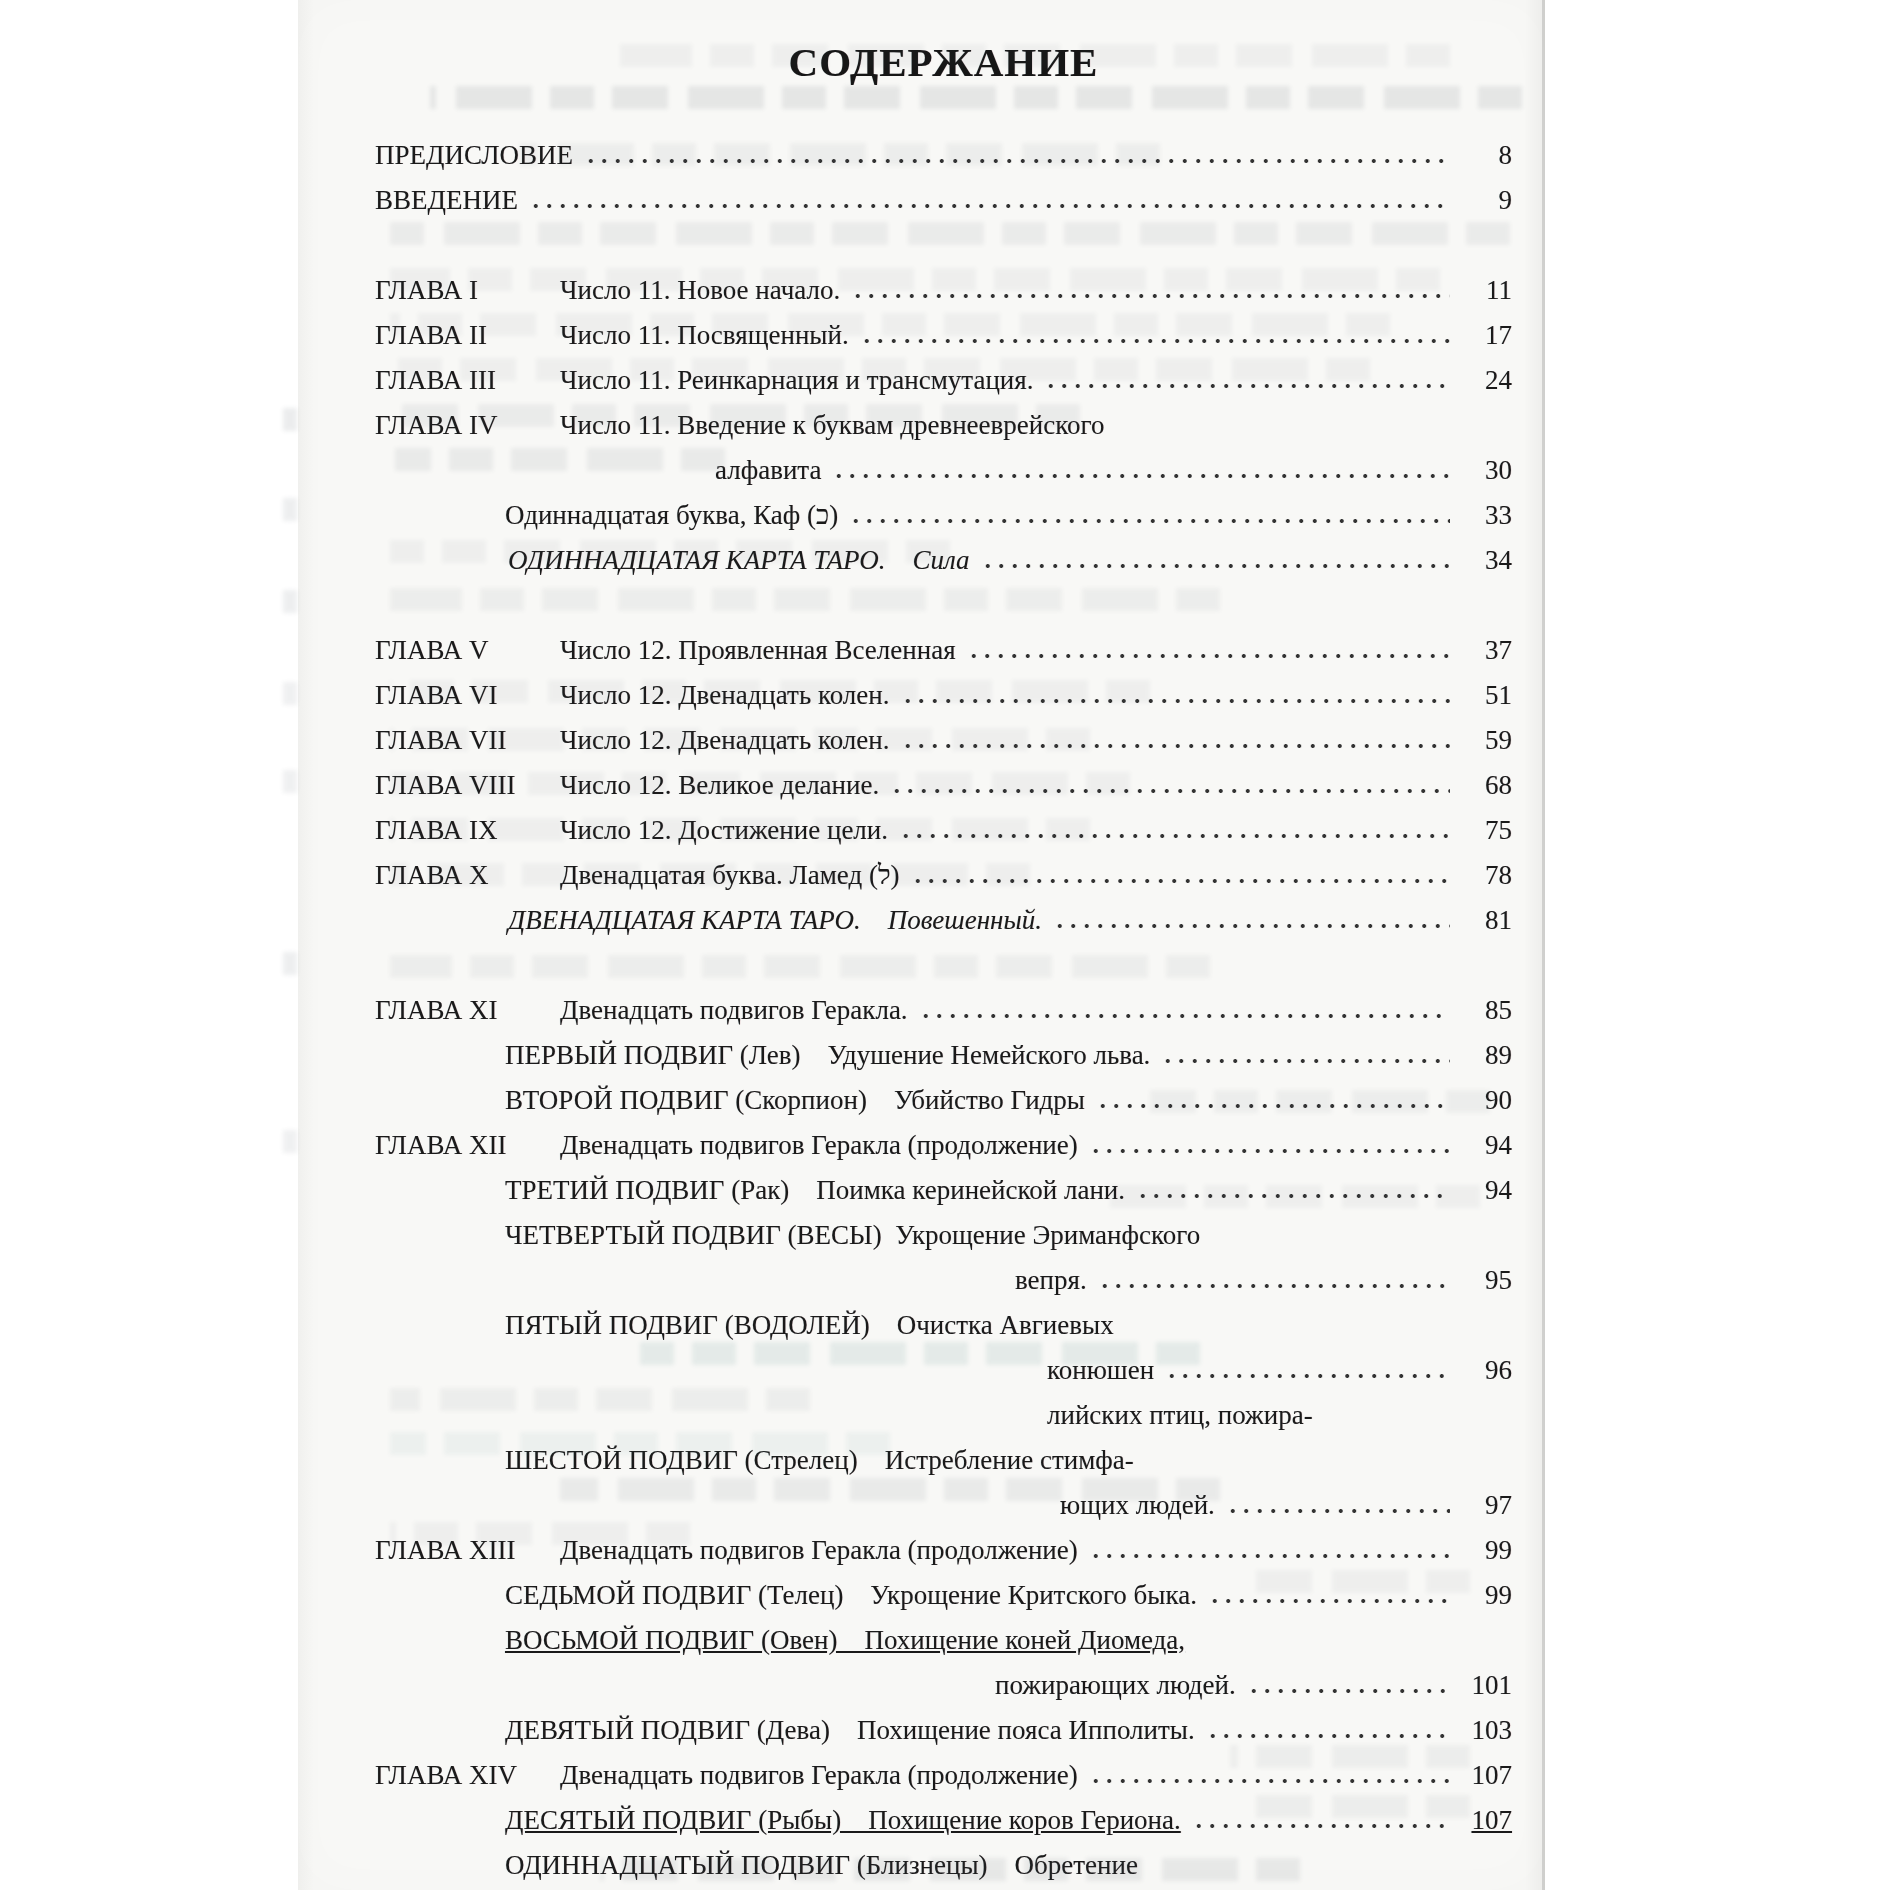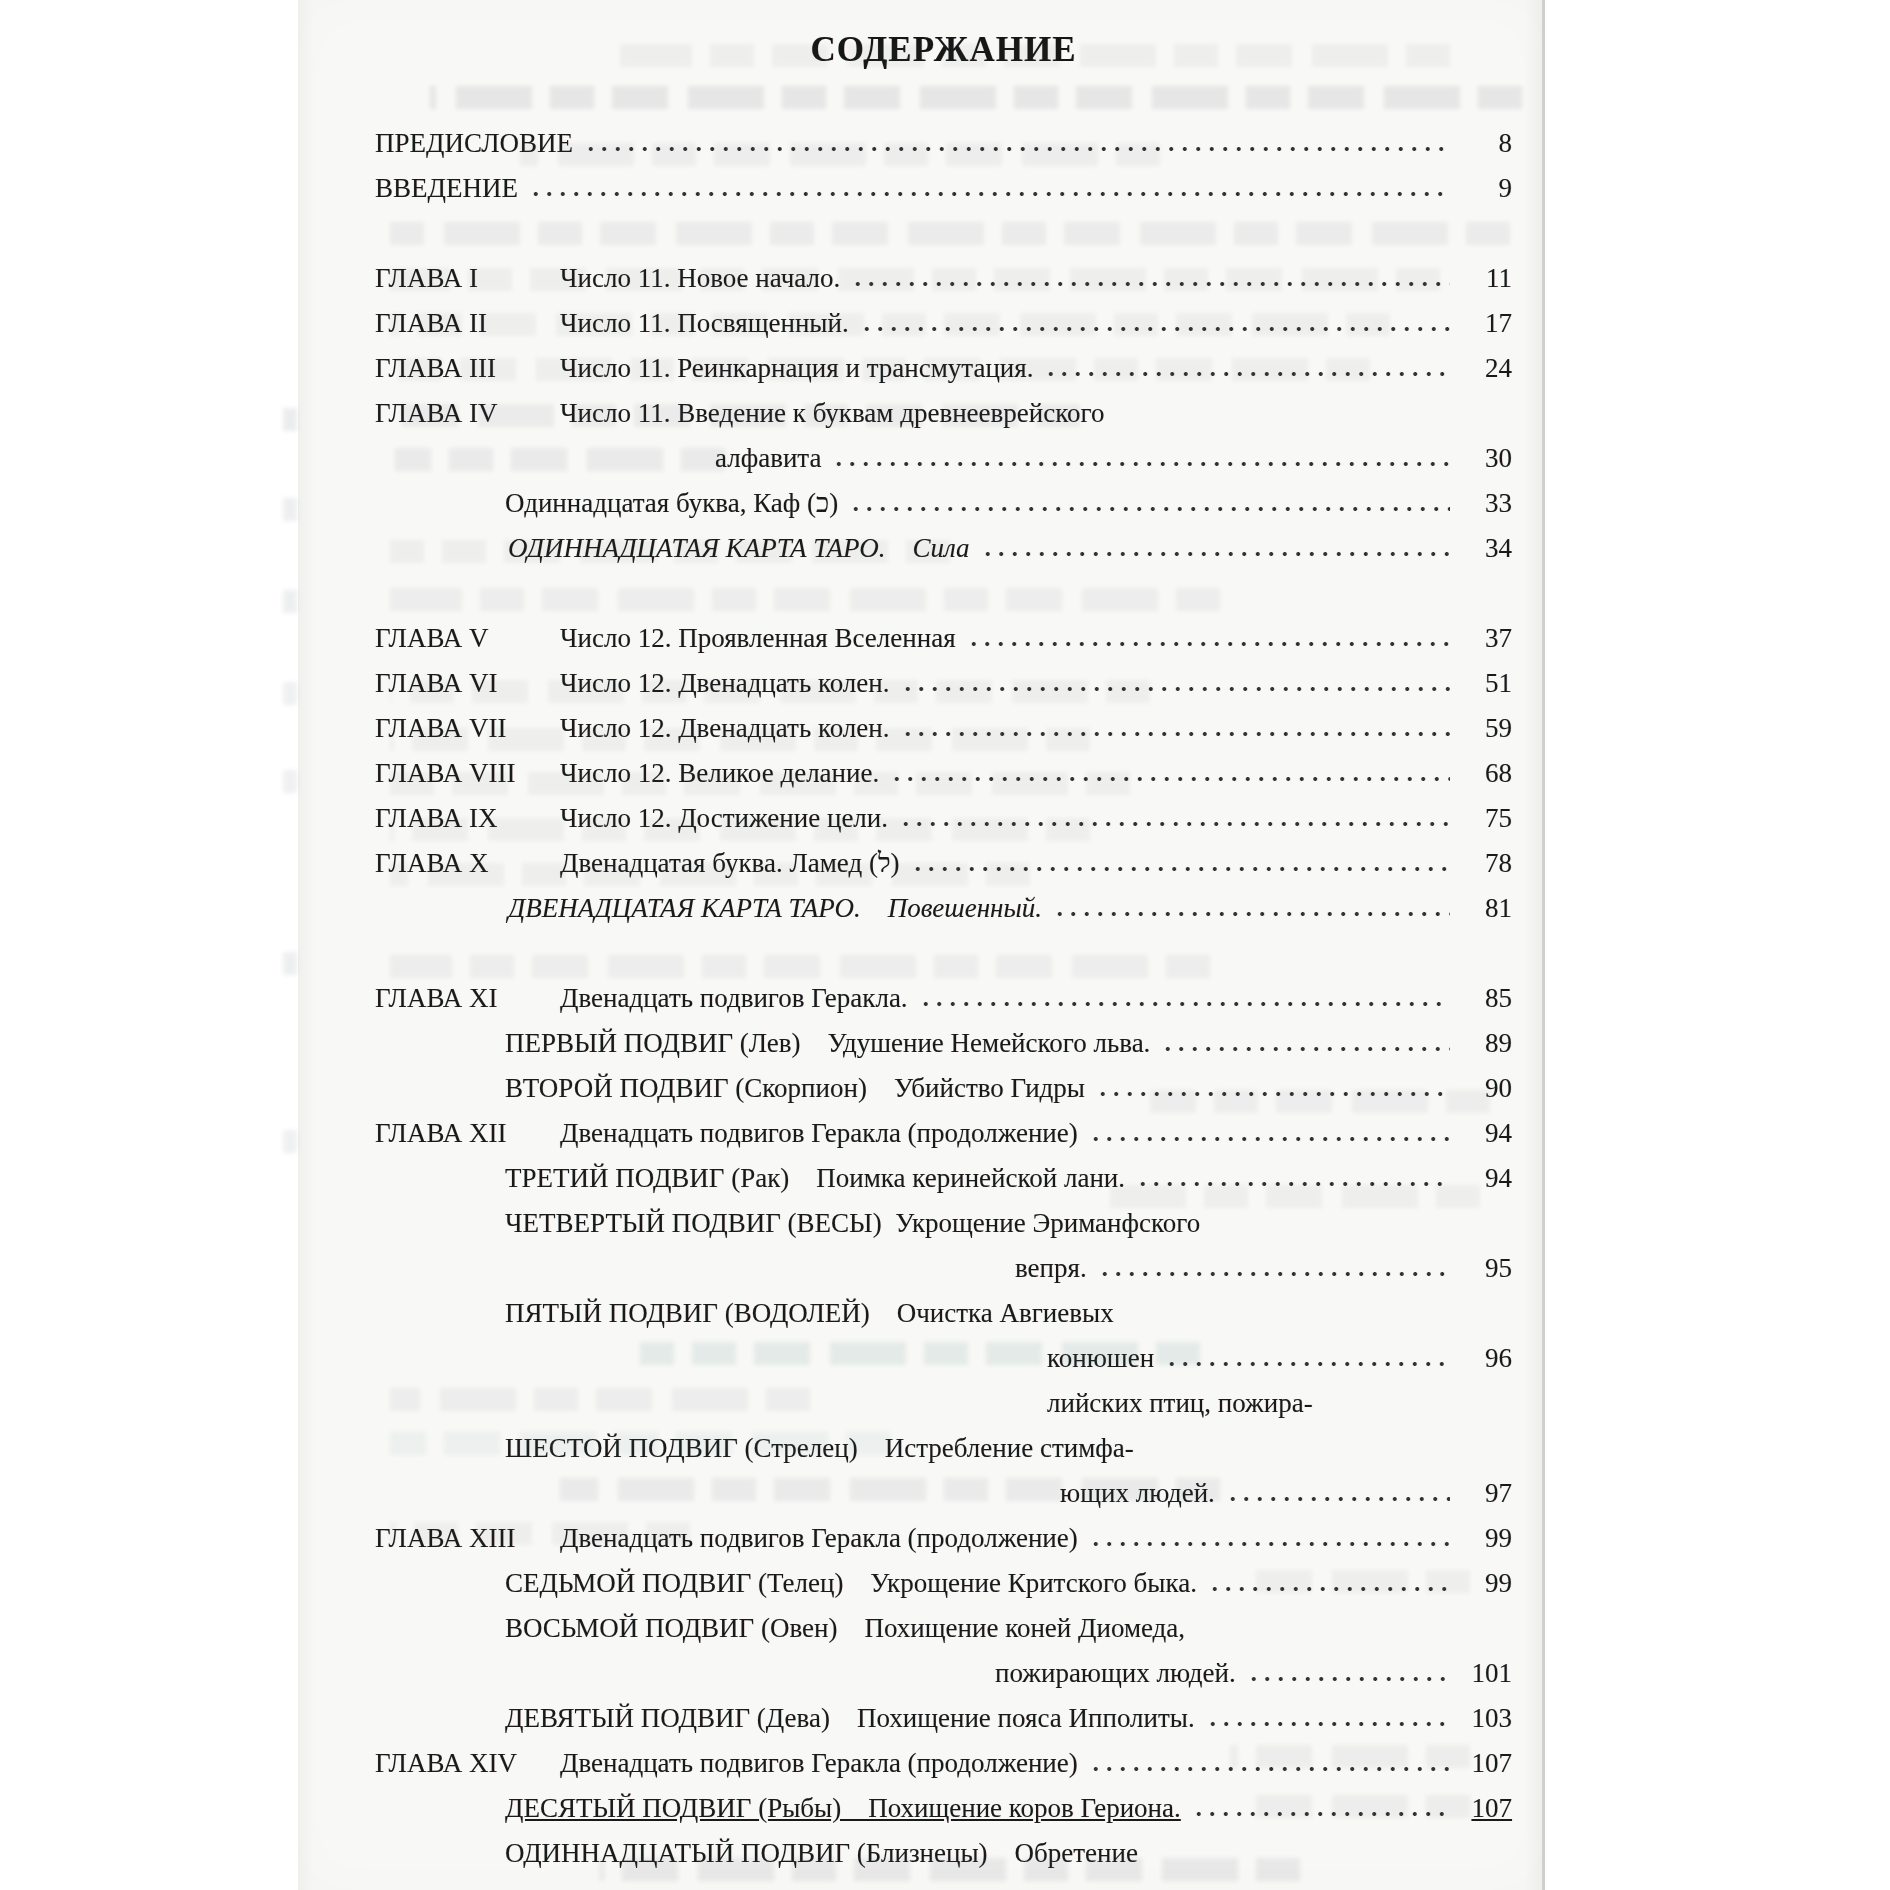--- a/index.html
+++ b/index.html
@@ -25,23 +25,24 @@
       currentColor 0 44px, transparent 44px 62px,
       currentColor 62px 138px, transparent 138px 158px,
       currentColor 158px 214px, transparent 214px 232px);
   }
   
   .content{
     position:relative;box-sizing:border-box;width:100%;height:100%;
     padding:26px 33px 0 77px;
   }
   .toc-title{
-    text-align:center;font-weight:bold;font-size:35px;line-height:48px;
+    text-align:center;font-weight:bold;font-size:41px;line-height:48px;
     letter-spacing:1px;margin-bottom:54px;color:#161616;
     text-shadow:0.5px 0 0 rgba(140,30,50,0.18), -0.5px 0 0 rgba(0,110,120,0.15);
+    margin-top:12px;
   }
   .toc{font-size:27px;}
   .row{
     display:flex;align-items:baseline;height:45px;
     white-space:pre;
     text-shadow:0.45px 0 0 rgba(140,30,50,0.16), -0.45px 0 0 rgba(0,110,120,0.13);
   }
   .row.gap{margin-top:45px;}
   .chap{flex:0 0 185px;}
   .txt{flex:0 1 auto;}
@@ -85,21 +86,21 @@
         <div class="row" style="padding-left: 130px;"><span class="txt">ТРЕТИЙ ПОДВИГ (Рак) Поимка керинейской лани.</span><span class="leader"></span><span class="pg">94</span></div>
         <div class="row" style="padding-left: 130px;"><span class="txt">ЧЕТВЕРТЫЙ ПОДВИГ (ВЕСЫ) Укрощение Эриманфского</span></div>
         <div class="row" style="padding-left: 640px;"><span class="txt">вепря.</span><span class="leader"></span><span class="pg">95</span></div>
         <div class="row" style="padding-left: 130px;"><span class="txt">ПЯТЫЙ ПОДВИГ (ВОДОЛЕЙ) Очистка Авгиевых</span></div>
         <div class="row" style="padding-left: 672px;"><span class="txt">конюшен</span><span class="leader"></span><span class="pg">96</span></div>
         <div class="row" style="padding-left: 672px;"><span class="txt">лийских птиц, пожира-</span></div>
         <div class="row" style="padding-left: 130px;"><span class="txt">ШЕСТОЙ ПОДВИГ (Стрелец) Истребление стимфа-</span></div>
         <div class="row" style="padding-left: 685px;"><span class="txt">ющих людей.</span><span class="leader"></span><span class="pg">97</span></div>
         <div class="row"><span class="chap">ГЛАВА XIII</span><span class="txt">Двенадцать подвигов Геракла (продолжение)</span><span class="leader"></span><span class="pg">99</span></div>
         <div class="row" style="padding-left: 130px;"><span class="txt">СЕДЬМОЙ ПОДВИГ (Телец) Укрощение Критского быка.</span><span class="leader"></span><span class="pg">99</span></div>
-        <div class="row" style="padding-left: 130px;"><span class="txt">ВОСЬМОЙ ПОДВИГ (Овен) Похищение коней Диомеда,</span></div>
+        <div class="row" style="padding-left: 130px; text-decoration: underline;"><span class="txt">ВОСЬМОЙ ПОДВИГ (Овен) Похищение коней Диомеда,</span></div>
         <div class="row" style="padding-left: 620px;"><span class="txt">пожирающих людей.</span><span class="leader"></span><span class="pg">101</span></div>
         <div class="row" style="padding-left: 130px;"><span class="txt">ДЕВЯТЫЙ ПОДВИГ (Дева) Похищение пояса Ипполиты.</span><span class="leader"></span><span class="pg">103</span></div>
         <div class="row"><span class="chap">ГЛАВА XIV</span><span class="txt">Двенадцать подвигов Геракла (продолжение)</span><span class="leader"></span><span class="pg">107</span></div>
         <div class="row" style="padding-left: 130px; text-decoration: underline;"><span class="txt">ДЕСЯТЫЙ ПОДВИГ (Рыбы) Похищение коров Гериона.</span><span class="leader"></span><span class="pg">107</span></div>
         <div class="row" style="padding-left: 130px;"><span class="txt">ОДИННАДЦАТЫЙ ПОДВИГ (Близнецы) Обретение</span></div>
       </div>
   </div>
 </div>
 <div id="artifacts">
     <div class="bleed" style="top: 44px; left: 620px; width: 830px; opacity: 0.05; color: rgb(70, 80, 90);"></div>

